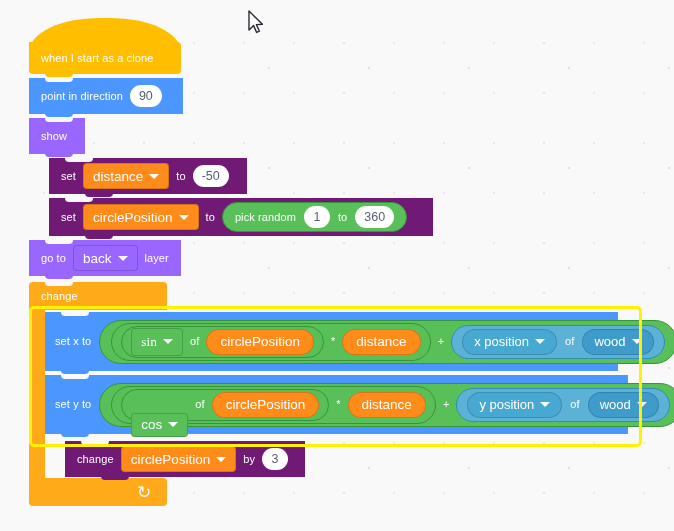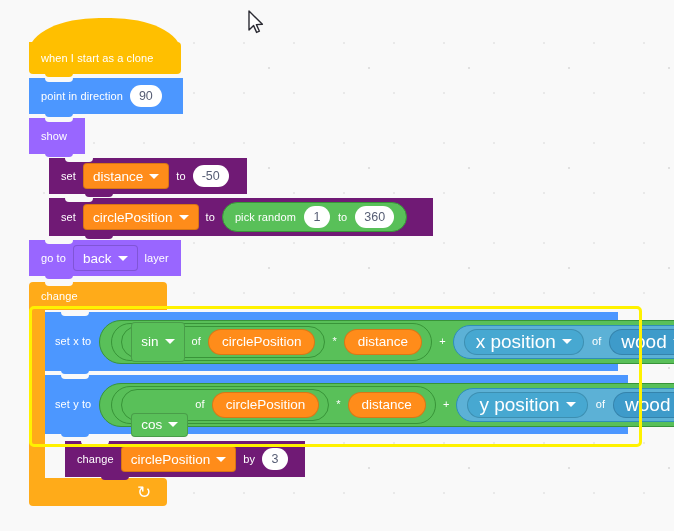--- a/index.html
+++ b/index.html
@@ -140,21 +140,21 @@
   
   .field-oval {
     border-radius: 14px;
     height: 26px;
     display: inline-flex;
     align-items: center;
     gap: 6px;
     padding: 0 11px;
     box-sizing: border-box;
     color: #fff;
-    font-size: 19px;
+    font-size: 13px;
     white-space: nowrap;
   }
   .fo-sensing { background: #47A8D1; border: 1px solid rgba(0,0,0,.15); }
   .fo-sensing-dark { background: #3E9BCA; border: 1px solid rgba(0,0,0,.15); }
 
   .caret {
     width: 0; height: 0;
     border-left: 5px solid transparent;
     border-right: 5px solid transparent;
     border-top: 5px solid #ffffff;
@@ -360,21 +360,21 @@
   <div class="block c-motion" style="left:45px; top:312px; width:573px; height:59px;">
     <div class="notch"></div>
     <div class="block-row" style="gap:8px; padding:0 10px;">
       <span class="lbl">set x to</span>
 
       <span class="op op-outer">
 
         <span class="op op-mid">
 
           <span class="op op-inner">
-            <span class="field-rect fr-ops" style="height:40px;">
+            <span class="field-rect fr-ops" style="height:28px;font-family:Liberation Serif, serif;">
               <span>sin</span>
               <span class="caret"></span>
             </span>
             <span class="lbl">of</span>
             <span class="var-pill">circlePosition</span>
           </span>
           <span class="lbl">*</span>
           <span class="var-pill">distance</span>
         </span>
         <span class="lbl">+</span>

